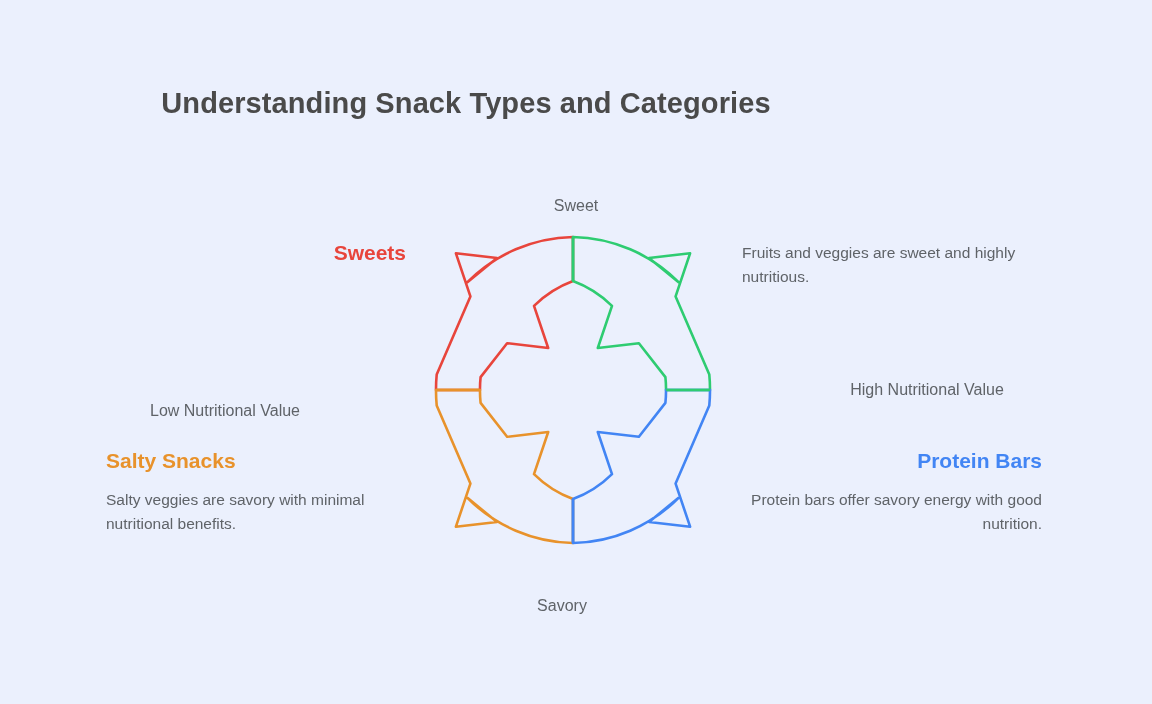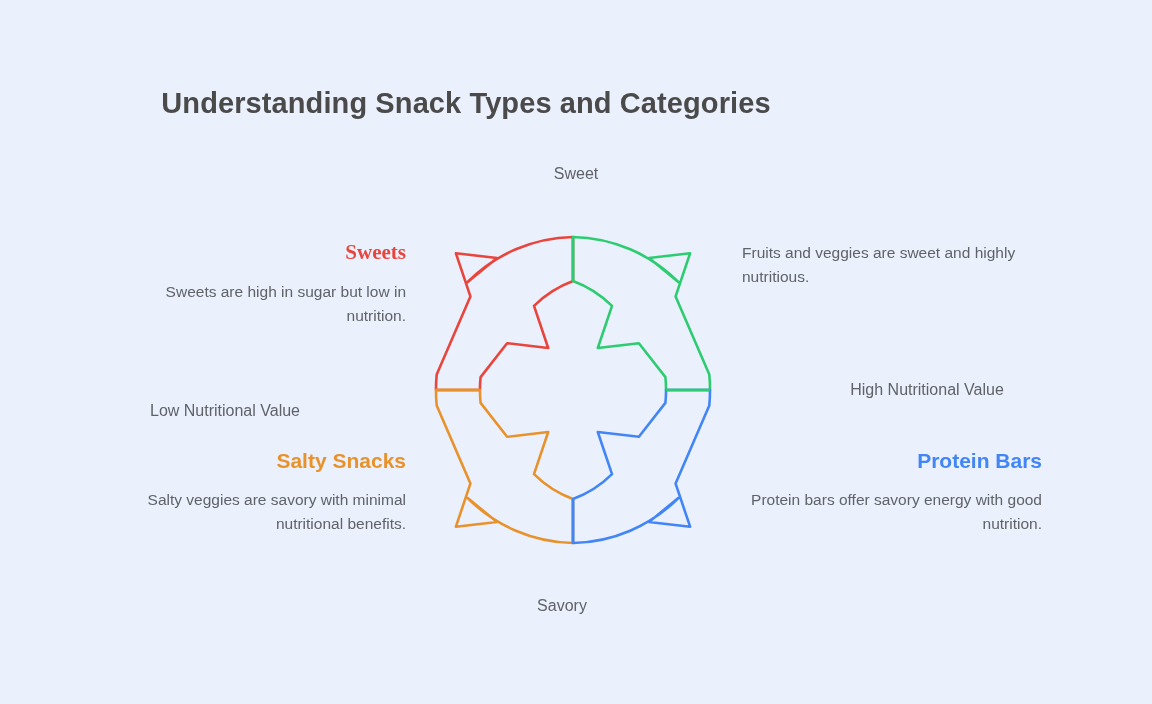--- a/index.html
+++ b/index.html
@@ -50,21 +50,21 @@
   }
   .quadrant-text .q-desc {
     font-size: 15.5px;
     color: #5f6368;
     line-height: 1.55;
     margin: 0;
   }
 
   #q-sweets        { top: 241px; left: 106px; text-align: right; }
   #q-fruits        { top: 241px; left: 742px; text-align: left;  }
-  #q-salty         { top: 449px; left: 106px; text-align: right; }
+  #q-salty         { top: 449px; left: 106px; }
   #q-protein       { top: 449px; left: 742px; text-align: right;  }
 
   #diagram-svg {
     position: absolute;
     top: 0;
     left: 0;
   }
   .petal {
     fill: none;
     stroke-width: 2.6;
@@ -74,21 +74,21 @@
   .divider {
     stroke-width: 2.6;
     stroke-linecap: butt;
   }
 </style>
 </head>
 <body style="background: rgb(235, 240, 253);">
 
 <h1 id="page-title" style="color: rgb(74, 74, 74);">Understanding Snack Types and Categories</h1>
 
-<div class="axis-label" id="axis-top" style="color: rgb(95, 99, 104);">Sweet</div>
+<div class="axis-label" id="axis-top" style="color: rgb(95, 99, 104); margin-top: 32px;">Sweet</div>
 
 <div class="axis-label" id="axis-bottom" style="color: rgb(95, 99, 104);">Savory</div>
 
 <div class="axis-label" id="axis-left" style="color: rgb(95, 99, 104);">Low Nutritional Value</div>
 
 <div class="axis-label" id="axis-right" style="color: rgb(95, 99, 104);">High Nutritional Value</div>
 
 <svg id="diagram-svg" width="1152" height="704">
 
   <path class="petal" id="petal-sweets" d="M 573 237
@@ -135,22 +135,21 @@
            A 109 109 0 0 0 666.0 390
            Z" stroke="#4285f4"></path>
 
   <line class="divider" id="divider-top" x1="573" y1="237" x2="573" y2="281" stroke="#2ecc71"></line>
   <line class="divider" id="divider-bottom" x1="573" y1="499" x2="573" y2="543" stroke="#4285f4"></line>
   <line class="divider" id="divider-left" x1="436" y1="390" x2="480" y2="390" stroke="#e8922b"></line>
   <line class="divider" id="divider-right" x1="666" y1="390" x2="710" y2="390" stroke="#2ecc71"></line>
 </svg>
 
 <div class="quadrant-text" id="q-sweets">
-  <p class="q-title" style="color: rgb(232, 69, 60); font-family: Liberation Serif, serif;">Sweets</p>
-  <p class="q-desc">Sweets are high in sugar but low in nutrition.</p>
+  <p class="q-title" style="color: rgb(232, 69, 60);">Sweets</p>
 </div>
 
 <div class="quadrant-text" id="q-fruits">
   <p class="q-desc">Fruits and veggies are sweet and highly nutritious.</p>
 </div>
 
 <div class="quadrant-text" id="q-salty">
   <p class="q-title" style="color: rgb(232, 146, 43);">Salty Snacks</p>
   <p class="q-desc">Salty veggies are savory with minimal nutritional benefits.</p>
 </div>

